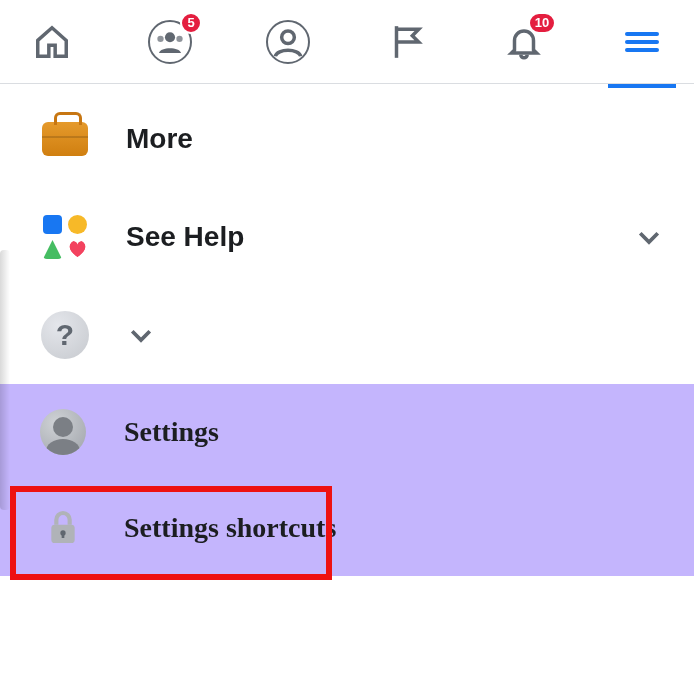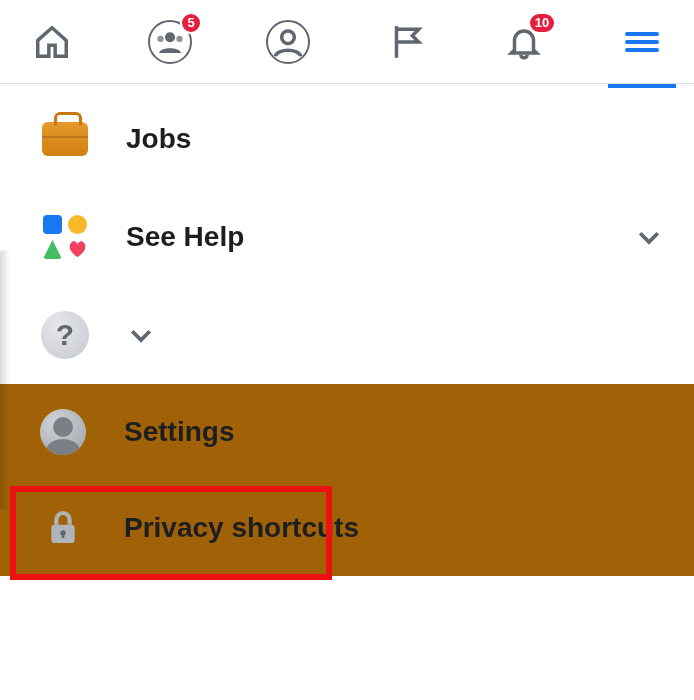--- a/index.html
+++ b/index.html
@@ -67,21 +67,21 @@
     color:#1c1e21;
   }
   .item .icon-slot{
     width: 54px; height:54px; margin-right: 34px;
     display:flex; align-items:center; justify-content:center;
   }
   .item .label { flex:1; }
   .chev { width:30px; height:30px; display:flex; align-items:center; justify-content:center; }
   .chev svg{ stroke:#606770; stroke-width:3; fill:none; }
 
-  .sub { background:#a16207; }
+  .sub { background:#c4b5fd;font-family:Liberation Serif, serif; }
   .sub .item{
     height: 96px;
     font-weight:700;
     padding-left: 36px;
   }
   .highlight{
     position:absolute;
     border:6px solid #e11;
     pointer-events:none;
   }
@@ -169,21 +169,21 @@
     <div class="menu-active"></div>
   </div>
 </div>
 
 <div class="menu">
 
   <div class="item">
     <div class="icon-slot">
           <div class="briefcase"></div>
         </div>
-    <div class="label">Jobs</div>
+    <div class="label">More</div>
   </div>
 
   <div class="item">
     <div class="icon-slot">
           <div class="seemore">
       <div class="sq a"></div>
             <div class="sq b"></div>
             <div class="sq c"></div>
       <svg class="sq d" style="right:0;bottom:0" width="19" height="19" viewBox="0 0 19 19">
               <path fill="#f3425f" d="M9.5 17C2 12 0 7 3 3 6-1 9.5 3 9.5 5 9.5 3 13-1 16 3c3 4 1 9-6.5 14z"></path>
@@ -221,21 +221,21 @@
       <div class="icon-slot lock">
         <svg viewBox="0 0 24 24" width="40" height="40">
               <g fill="#b0b3b8">
                 <rect x="5" y="10" width="14" height="11" rx="2"></rect>
                 <path d="M8 10V7a4 4 0 0 1 8 0v3" fill="none" stroke="#b0b3b8" stroke-width="2.5"></path>
                 <circle cx="12" cy="15" r="1.6" fill="#606770"></circle>
                 <rect x="11.2" y="15" width="1.6" height="3" fill="#606770"></rect>
               </g>
             </svg>
       </div>
-      <div class="label">Privacy shortcuts</div>
+      <div class="label">Settings shortcuts</div>
     </div>
   </div>
 
 </div>
 
 <div class="shadow-edge"></div>
 <div class="highlight" style="left:10px;top:486px;width:322px;height:94px"></div>
 
 </div>
 

